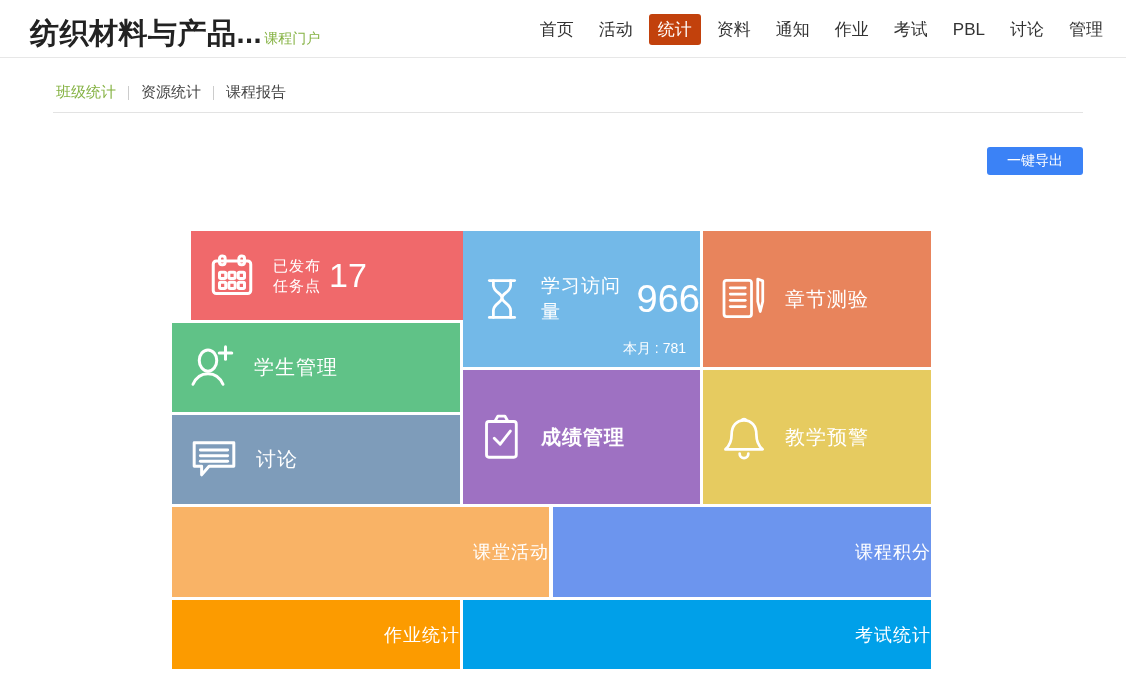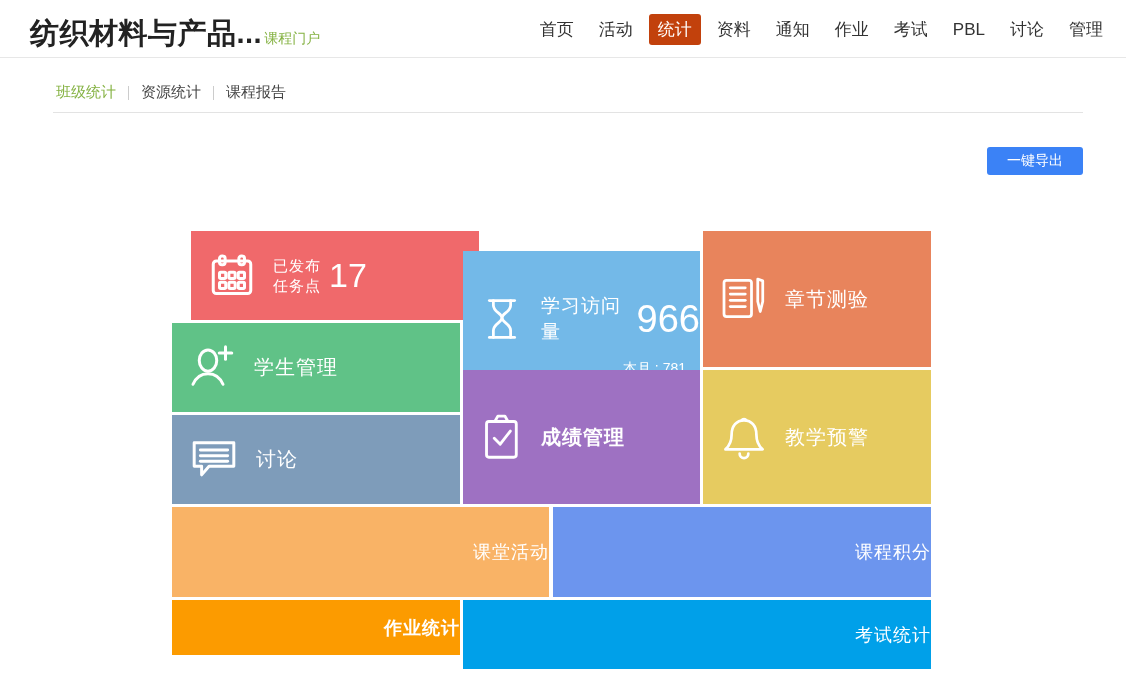--- a/index.html
+++ b/index.html
@@ -35,29 +35,29 @@
   .tile-label-2line { font-size:15px; line-height:1.3; letter-spacing:1px; }
   .tile-label-2line span { display:block; }
   .big-num { font-size:34px; margin-left:8px; }
   .visits-num { font-size:38px; margin-left:10px; font-weight:300; }
   .visits-label { font-size:19px; letter-spacing:1px; }
   .month-note { position:absolute; right:14px; bottom:9px; font-size:14px; }
   .tile.center { justify-content:flex-end; padding-left:16px; }
   .tile.center .tile-label { font-size:18px; }
 
   .t-tasks      { left:0;     top:0;     width:288px; height:89px; }
-  .t-visits     { left:291px; top:0;     width:237px; height:136px;margin-top:20px; }
+  .t-visits     { left:291px; top:0;     width:237px; height:136px; }
   .t-quiz       { left:531px; top:0;     width:228px; height:136px; }
   .t-students   { left:0;     top:92px;  width:288px; height:89px; }
   .t-grades     { left:291px; top:139px; width:237px; height:134px; }
   .t-alert      { left:531px; top:139px; width:228px; height:134px; }
   .t-discussion { left:0;     top:184px; width:288px; height:89px; }
   .t-activity   { left:0;     top:276px; width:377px; height:90px; }
   .t-points     { left:381px; top:276px; width:378px; height:90px; }
-  .t-homework   { left:0;     top:369px; width:288px; height:55px;font-weight:bold; }
+  .t-homework   { left:0;     top:369px; width:288px; height:69px; }
   .t-exam       { left:291px; top:369px; width:468px; height:69px; }
 </style>
 </head>
 <body>
 
 <div class="page">
 
   <div class="header">
     <div class="brand">
       <span class="course-title">纺织材料与产品...</span>

